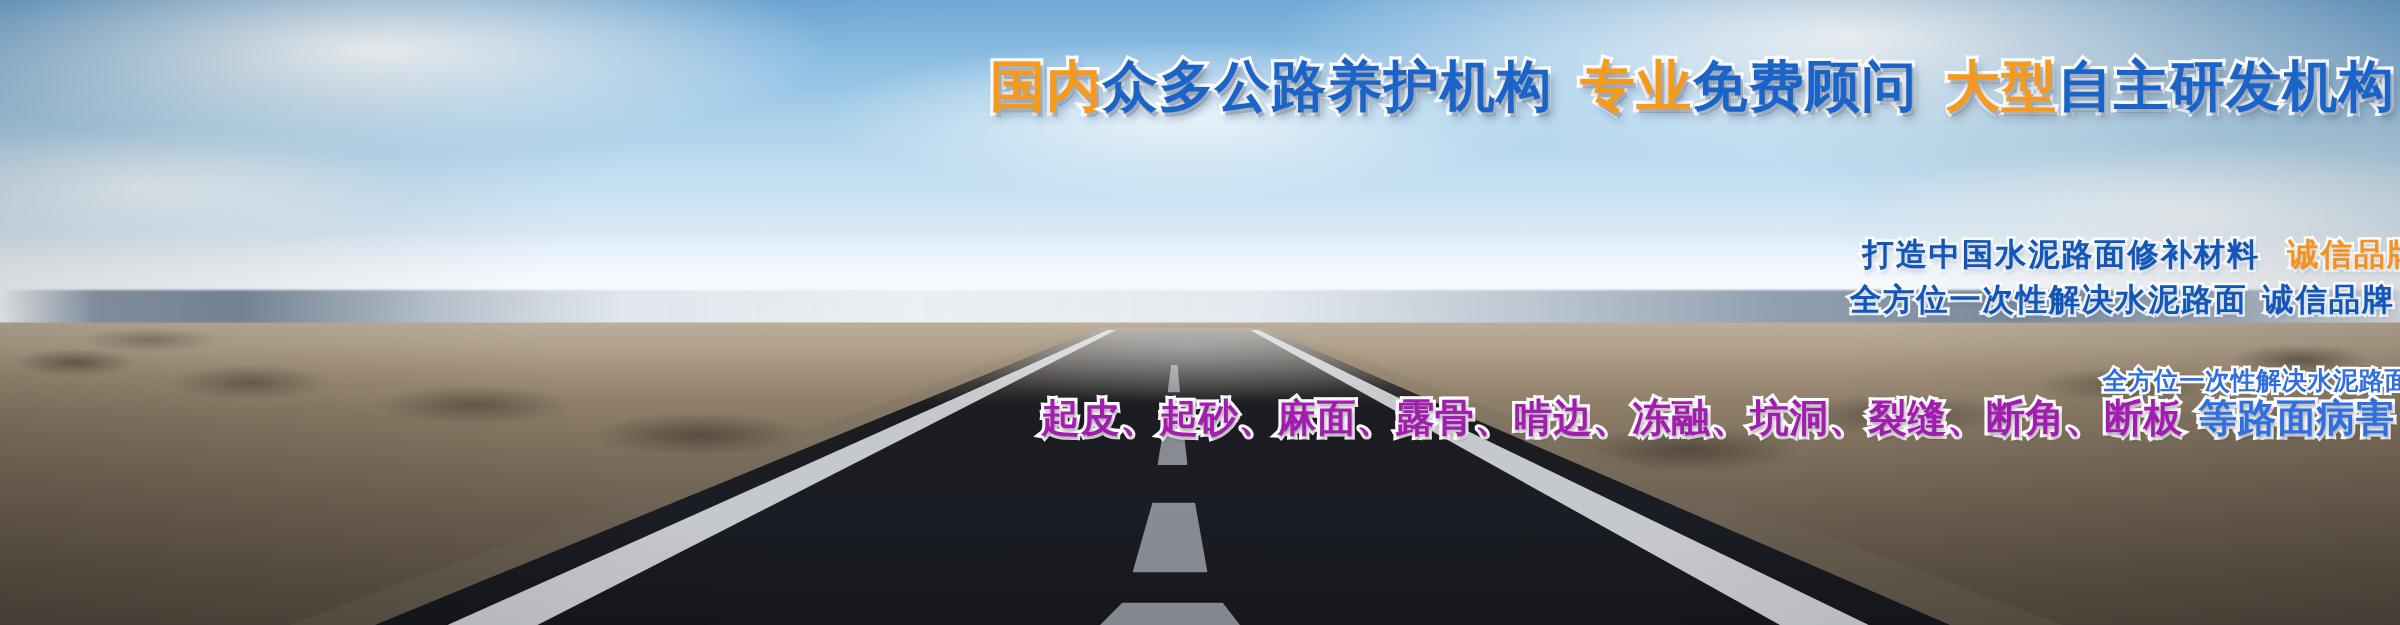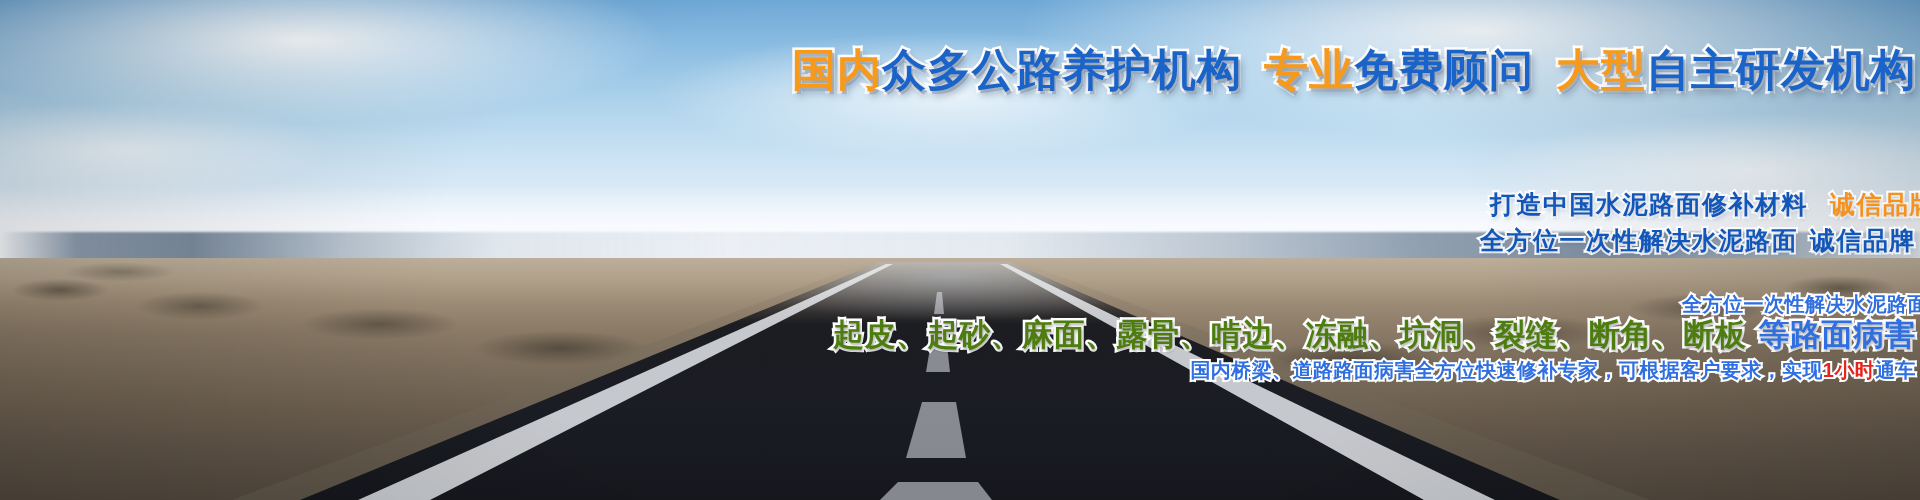--- a/index.html
+++ b/index.html
@@ -182,21 +182,21 @@
     paint-order:stroke fill;
     text-shadow:1px 2px 3px rgba(0,0,0,.35);
   }
   .bot-last{
     top:357px;
     font-weight:bold;font-size:20px;letter-spacing:.4px;
     color:#2f6fe0;
     -webkit-text-stroke:4px #ffffff;
     paint-order:stroke fill;
   }
-  .c-bo{color:#4d7c0f;}
+  .c-bo{color:#a21caf;}
   .c-bb{color:#2f6fe0;margin-top:16px;}
   .c-red{color:#e8231c;}
 </style>
 </head>
 <body>
 
 <div id="banner">
 
   <div class="bg-sky"></div>
   <div class="bg-haze"></div>
@@ -227,17 +227,14 @@
   <div class="layer mid m-line2">
     <span class="c-mblue">全方位一次性解决水泥路面</span><span class="sp-s"></span><span class="c-mblue">诚信品牌</span>
   </div>
 
   <div class="layer bot-small">全方位一次性解决水泥路面</div>
 
   <div class="layer bot-big">
     <span class="c-bo">起皮、起砂、麻面、露骨、啃边、冻融、坑洞、裂缝、断角、断板</span><span class="sp-s"></span><span class="c-bb">等路面病害</span>
   </div>
 
-  <div class="layer bot-last">
-    <span class="c-bb">国内桥梁、道路路面病害全方位快速修补专家，可根据客户要求，实现</span><span class="c-red">1小时</span><span class="c-bb">通车</span>
-  </div>
 
 </div>
 
 </body></html>

